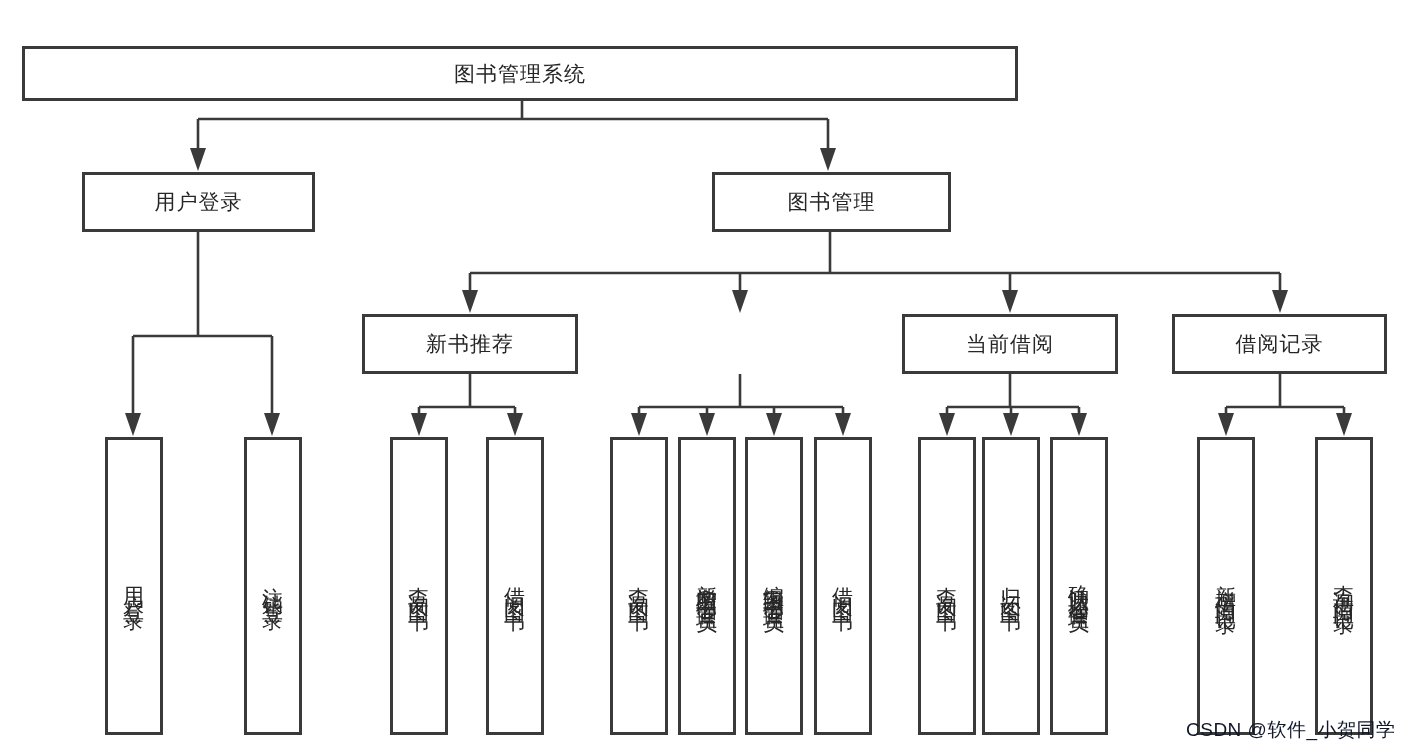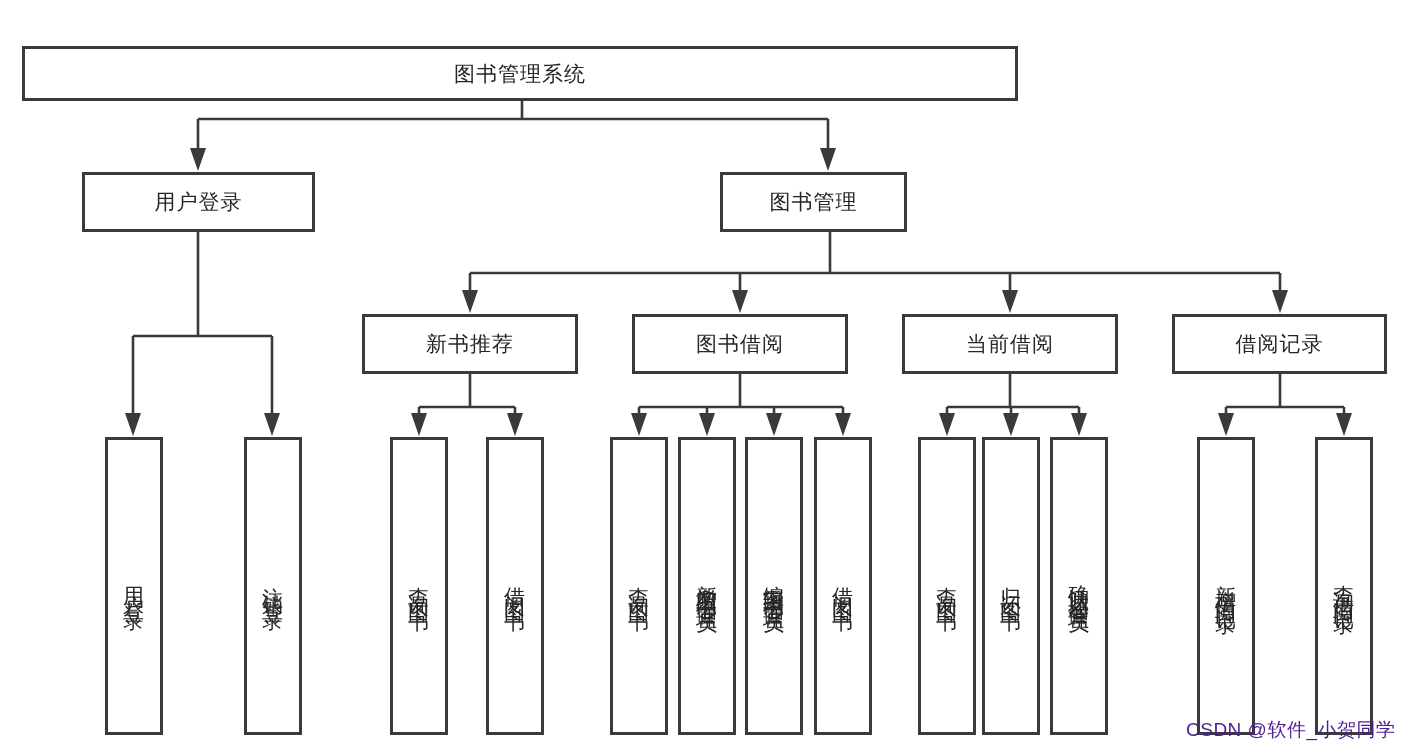--- a/index.html
+++ b/index.html
@@ -15,21 +15,21 @@
   .h-node{font-size:21px;letter-spacing:1px;}
   .v-node{z-index:2;}
   .v-node .vtext{
     writing-mode:vertical-rl;text-orientation:mixed;
     font-size:21px;line-height:1;letter-spacing:8px;color:#262626;
     white-space:nowrap;
   }
   #connectors{position:absolute;left:0;top:0;z-index:1;}
   #watermark{
     position:absolute;left:1186px;top:717px;z-index:5;
-    font-size:19px;color:#4c1d95;letter-spacing:0.5px;white-space:nowrap;
+    font-size:19px;color:#0f172a;letter-spacing:0.5px;white-space:nowrap;
   }
 </style>
 </head>
 <body>
 
 <div id="canvas">
 
   <svg id="connectors" width="1405" height="747" viewBox="0 0 1405 747">
     <g stroke="#3a3a3a" stroke-width="2.6" fill="none">
 
@@ -73,29 +73,26 @@
     </g>
   </svg>
 
   <div class="node h-node" style="left:22px;top:13px;width:996px;height:55px;margin-top:33px;">
     <span>图书管理系统</span>
   </div>
 
   <div class="node h-node" style="left:82px;top:172px;width:233px;height:60px;">
     <span>用户登录</span>
   </div>
-  <div class="node h-node" style="left:712px;top:172px;width:187px;height:60px;margin-left:8px;">
+  <div class="node h-node" style="left:712px;top:172px;width:239px;height:60px;">
     <span>图书管理</span>
   </div>
 
   <div class="node h-node" style="left:362px;top:314px;width:216px;height:60px;text-align:center;">
     <span>新书推荐</span>
-  </div>
-  <div class="node h-node" style="left:632px;top:314px;width:216px;height:60px;">
-    <span>图书借阅</span>
   </div>
   <div class="node h-node" style="left:1172px;top:314px;width:215px;height:60px;">
     <span>借阅记录</span>
   </div>
   <div class="node h-node" style="left:902px;top:314px;width:216px;height:60px;">
     <span>当前借阅</span>
   </div>
 
   <div class="node v-node" style="left:105px;top:437px;width:58px;height:298px;">
     <span class="vtext">用户登录</span>

